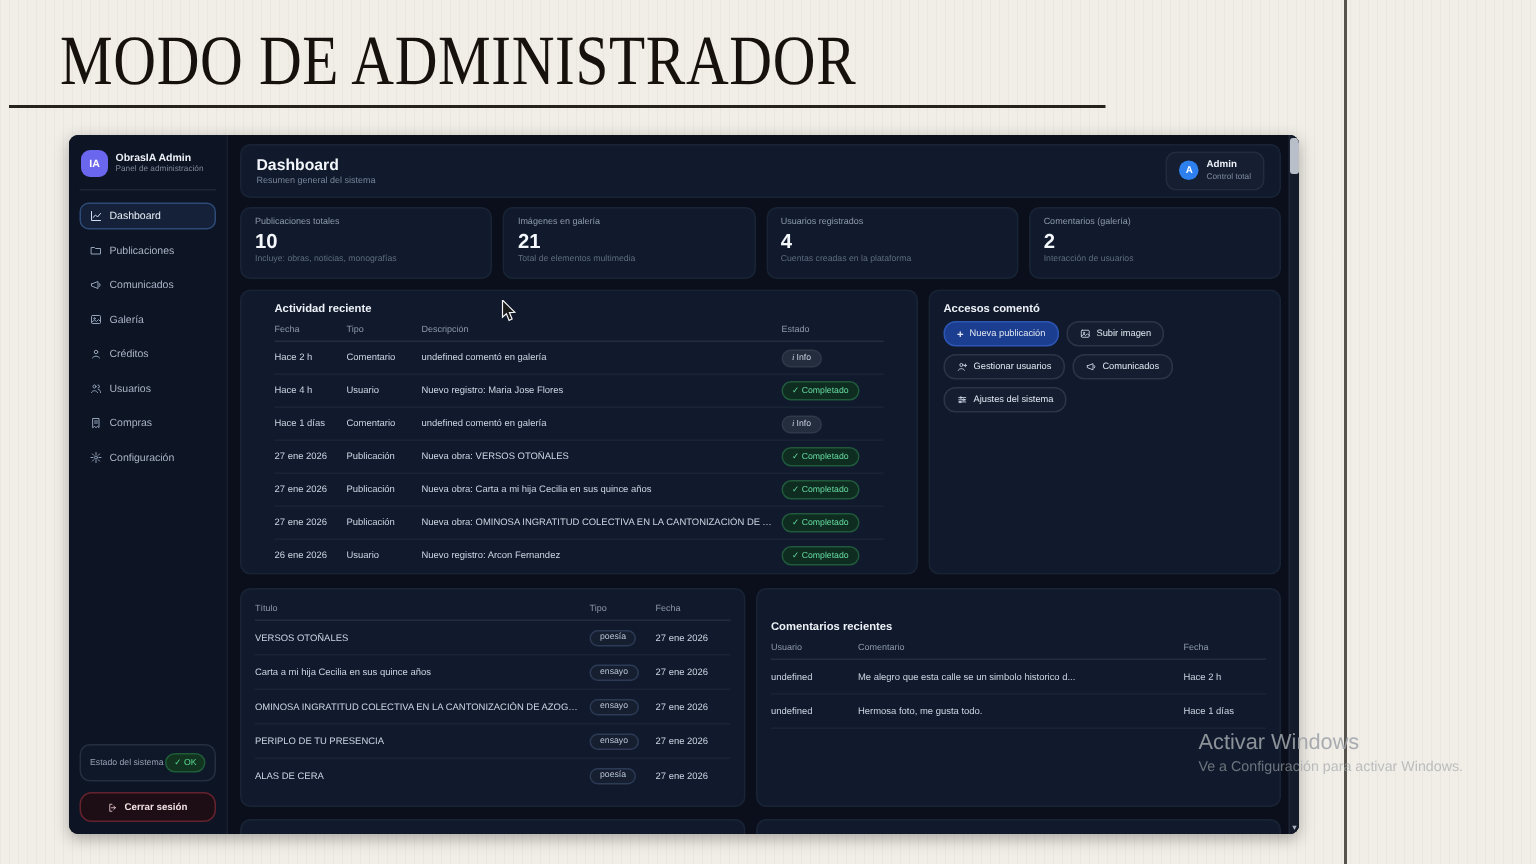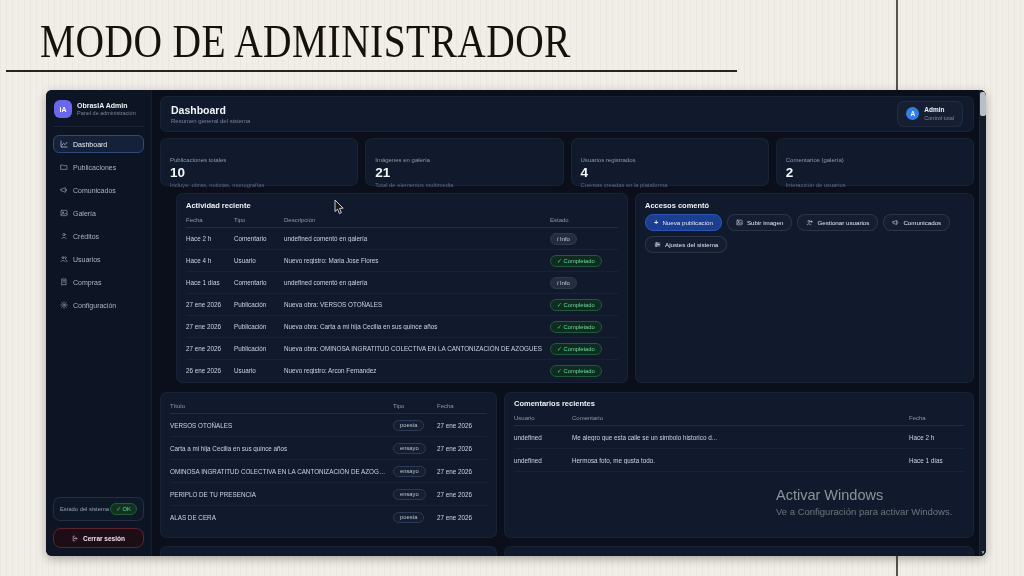--- a/index.html
+++ b/index.html
@@ -7,21 +7,21 @@
     background:#f1eee8;
     background-image:repeating-linear-gradient(90deg, rgba(70,65,58,.04) 0 1px, transparent 1px 6px);
     font-family:"Liberation Sans",sans-serif;}
   .slide-title{position:absolute;left:40px;top:10px;margin:0;font-family:"Liberation Serif",serif;
     font-weight:400;font-size:47px;color:#16110c;letter-spacing:.5px;white-space:nowrap;
     transform:scaleX(.84);transform-origin:0 50%;top:14px;}
   .title-rule{position:absolute;left:6px;top:70px;width:731px;height:2px;background:#26221e;}
   .vline{position:absolute;left:896px;top:0;width:2px;height:576px;background:#56524c;}
 
   
-  .dashboard{position:absolute;left:46px;top:90px;width:940px;height:466px;background:#0a0f1b;
+  .dashboard{position:absolute;left:46px;top:90px;width:820px;height:466px;background:#0a0f1b;
     border-radius:6px;display:flex;overflow:hidden;box-shadow:0 3px 10px rgba(40,35,30,.35);color:#dfe6ef;}
 
   
   .sb{width:106px;min-width:106px;background:#0d1424;border-right:1px solid rgba(148,163,184,.08);
     display:flex;flex-direction:column;padding:8px 7px;box-sizing:border-box;}
   .brand{display:flex;gap:5px;align-items:center;padding:2px 1px 8px;border-bottom:1px solid rgba(148,163,184,.12);margin-bottom:8px;}
   .brand-avatar{width:18px;height:18px;min-width:18px;border-radius:6px;background:#6b66ee;color:#fff;
     font-size:7px;font-weight:bold;display:flex;align-items:center;justify-content:center;}
   .brand-name{font-size:7px;font-weight:bold;color:#eef2f8;line-height:1.3;}
   .brand-sub{font-size:5.5px;color:#7d8899;line-height:1.3;}
@@ -45,27 +45,27 @@
   .topbar{height:36px;min-height:36px;display:flex;align-items:center;justify-content:space-between;padding:0 10px;margin-bottom:6px;}
   .topbar-title{font-size:10.5px;font-weight:bold;color:#f3f6fb;line-height:1.25;}
   .topbar-sub{font-size:6px;color:#76839a;}
   .admin-chip{background:#151f31;border:1px solid rgba(148,163,184,.1);border-radius:7px;display:flex;align-items:center;gap:5px;padding:4px 8px;cursor:pointer;}
   .admin-avatar{width:13px;height:13px;border-radius:50%;background:#2f80ef;color:#fff;font-size:6.5px;font-weight:bold;
     display:flex;align-items:center;justify-content:center;}
   .admin-name{font-size:6.5px;font-weight:bold;color:#eef2f8;line-height:1.3;}
   .admin-role{font-size:5.5px;color:#7d8aa1;line-height:1.3;}
 
   .stats{display:flex;gap:7px;margin-bottom:7px;}
-  .stat{flex:1;padding:18px 9px;height:48px;}
+  .stat{flex:1;padding:6px 9px;height:48px;}
   .stat-label{font-size:6px;color:#8d99ad;}
   .stat-value{font-size:13.5px;font-weight:bold;color:#f4f7fb;margin:2px 0;}
   .stat-sub{font-size:5.8px;color:#5e6b80;}
 
   .row-mid{display:flex;gap:7px;height:190px;min-height:190px;margin-bottom:9px;}
-  .activity{width:452px;min-width:452px;padding:7px 9px;overflow:hidden;margin-left:16px;}
+  .activity{width:452px;min-width:452px;padding:7px 22px;overflow:hidden;}
   .card-title{font-size:7.5px;font-weight:bold;color:#eef2f8;margin-bottom:4px;}
   .t-head{display:flex;align-items:center;font-size:6px;color:#8c98ac;padding:3px 0 4px;border-bottom:1px solid rgba(148,163,184,.14);}
   .t-row{display:flex;align-items:center;font-size:6.3px;color:#ccd5e2;min-height:21px;border-bottom:1px solid rgba(148,163,184,.07);}
   .c-date{width:48px;min-width:48px;}
   .c-type{width:50px;min-width:50px;}
   .c-desc{flex:1;padding-right:6px;overflow:hidden;white-space:nowrap;text-overflow:ellipsis;}
   .c-status{width:68px;min-width:68px;}
   .badge{display:inline-block;border-radius:9px;font-size:5.8px;padding:2px 6px;white-space:nowrap;}
   .b-done{background:#0e2d20;border:1px solid #20593b;color:#66d9a0;}
   .b-done::before{content:"✓ ";}
@@ -75,41 +75,41 @@
   .qa{flex:1;padding:7px 9px;}
   .qa-buttons{display:flex;flex-wrap:wrap;gap:5px;}
   .qa-btn{display:flex;align-items:center;gap:4px;font-size:6.2px;color:#e2e8f1;background:#141e30;
     border:1px solid rgba(148,163,184,.18);border-radius:8px;padding:4px 8px;cursor:pointer;white-space:nowrap;}
   .qa-btn.primary{background:#1c3e90;border-color:#2d55b4;}
   .qa-btn svg{width:7px;height:7px;stroke:#cfd8e6;fill:none;stroke-width:2;stroke-linecap:round;stroke-linejoin:round;}
   .qa-plus{font-size:7.5px;font-weight:bold;line-height:5px;}
 
   .row-bottom{display:flex;gap:7px;height:146px;min-height:146px;}
   .pubs{width:337px;min-width:337px;padding:7px 9px;overflow:hidden;}
-  .coms{flex:1;padding:6px 9px;overflow:hidden;}
+  .coms{flex:1;padding:20px 9px;overflow:hidden;}
   .p-title{flex:1;padding-right:6px;overflow:hidden;white-space:nowrap;text-overflow:ellipsis;}
   .p-type{width:44px;min-width:44px;}
   .p-date{width:50px;min-width:50px;}
   .pill{display:inline-block;border:1px solid #2c3a55;background:#161f30;color:#b9c3d4;border-radius:8px;padding:1.5px 6px;font-size:5.8px;}
   .m-user{width:58px;min-width:58px;}
   .m-text{flex:1;padding-right:6px;overflow:hidden;white-space:nowrap;text-overflow:ellipsis;}
   .m-date{width:55px;min-width:55px;}
   .t-row.shallow{min-height:22px;}
 
   .partial-row{display:flex;gap:7px;height:12px;margin-top:8px;}
   .partial-left{width:337px;min-width:337px;border-radius:7px 7px 0 0;border-bottom:none;}
   .partial-right{flex:1;border-radius:7px 7px 0 0;border-bottom:none;}
 
   
   .dash-scroll{position:absolute;right:0;top:0;width:6px;height:100%;background:#141c2b;border-left:1px solid rgba(148,163,184,.08);}
   .dash-thumb{position:absolute;top:2px;left:0;width:6px;height:24px;background:#b9bfc9;border-radius:2px;cursor:pointer;}
   .dash-arrow{position:absolute;bottom:0;left:0;width:6px;height:8px;color:#aab2bf;font-size:5px;line-height:8px;text-align:center;cursor:pointer;}
 
   
-  .wm{position:absolute;left:776px;top:487px;pointer-events:none;}
+  .wm{position:absolute;left:799px;top:487px;pointer-events:none;}
   .wm-1{font-size:14.5px;color:rgba(158,163,168,.88);}
   .wm-2{font-size:9.5px;color:rgba(158,163,168,.65);margin-top:3px;}
   .cursor{position:absolute;left:334px;top:200px;width:11px;height:15px;pointer-events:none;}
 </style>
 </head>
 <body>
 
 <div class="slide">
 
   <h1 class="slide-title">MODO DE ADMINISTRADOR</h1>

